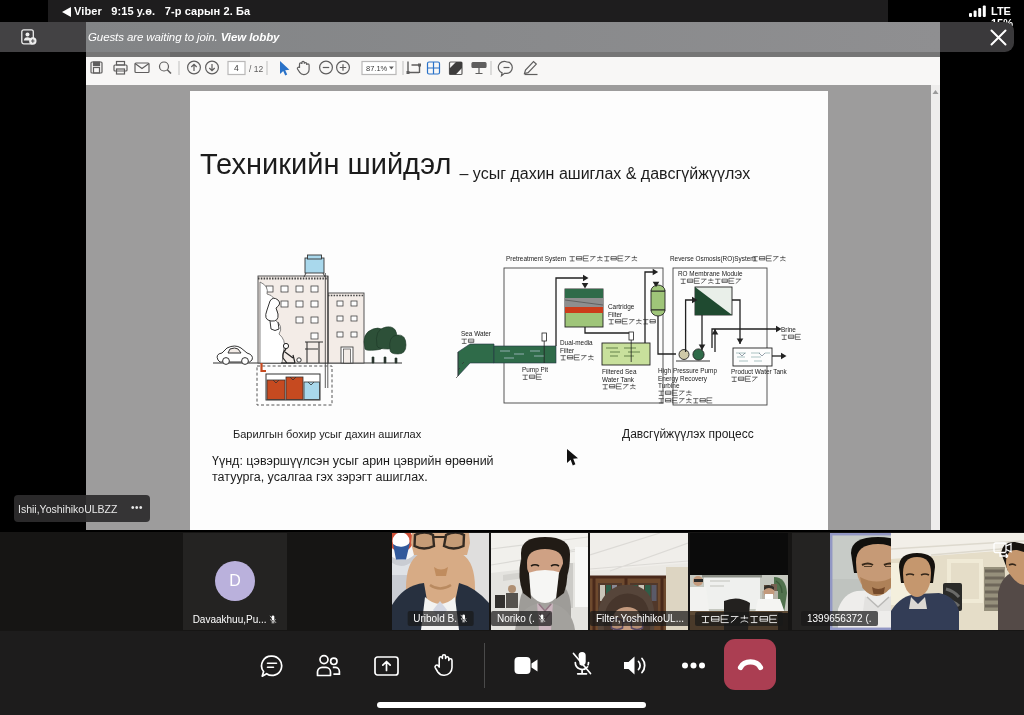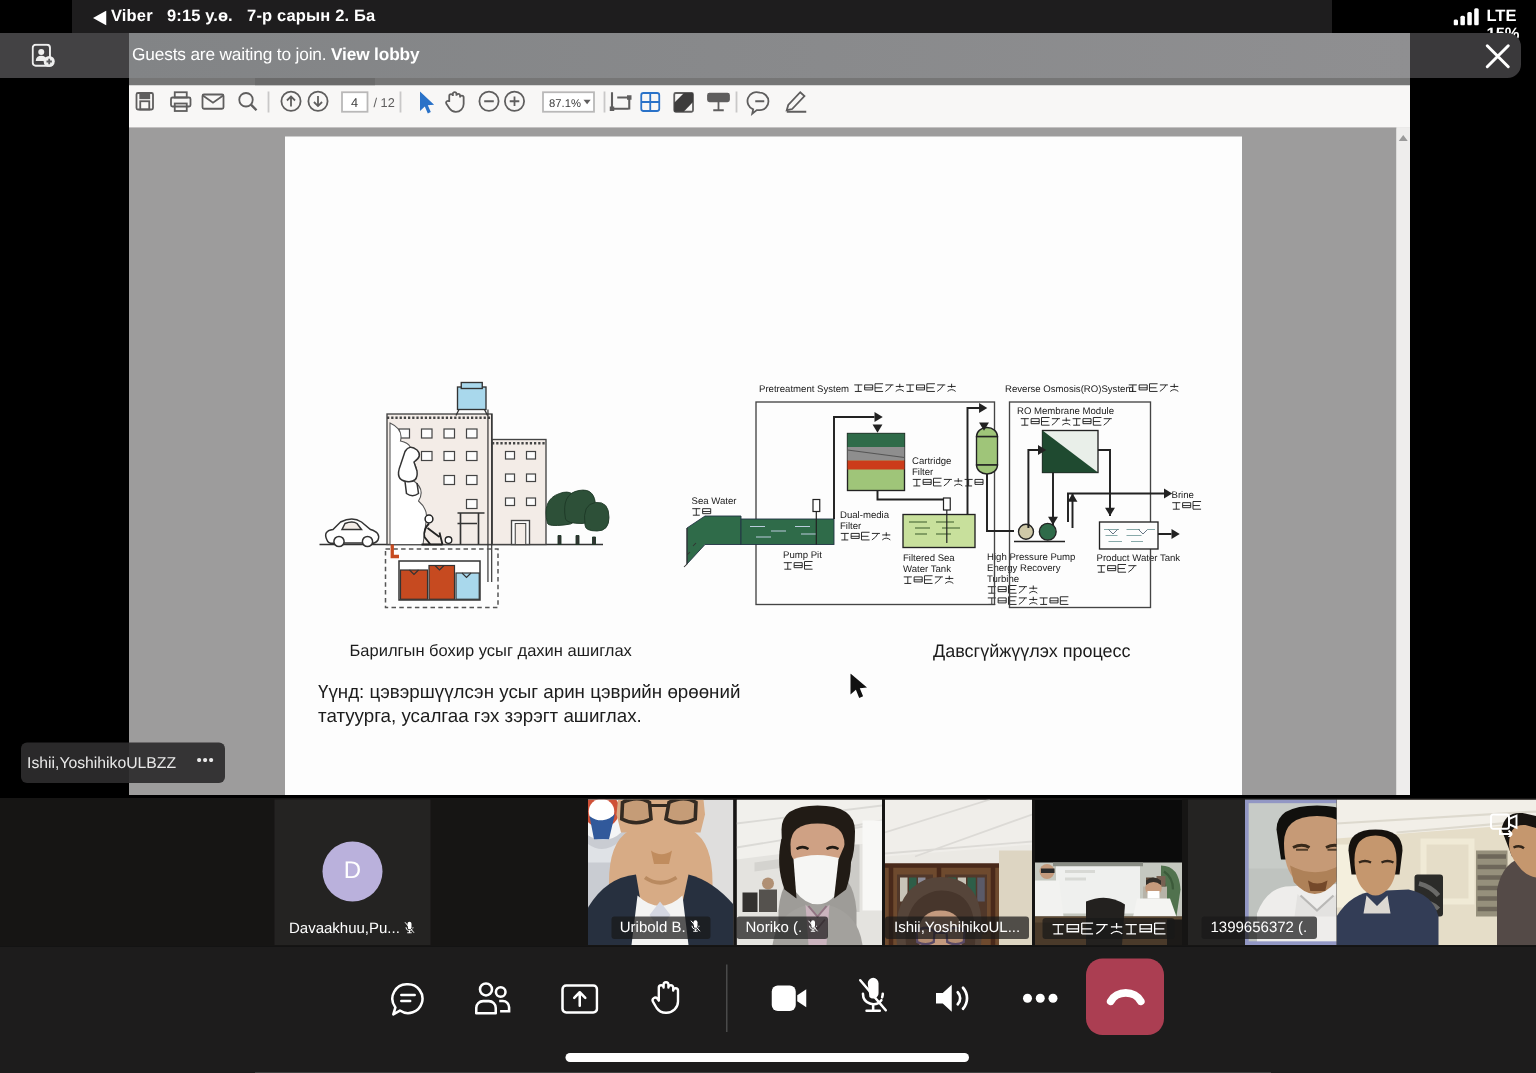--- a/index.html
+++ b/index.html
@@ -9,21 +9,21 @@
   
   #statusbar{left:0;top:0;width:840px;height:22px;background:#1e1d1e;color:#fff;margin-left:48px;}
   #statusbar .left{position:absolute;left:14px;top:4.5px;font-size:11px;font-weight:bold;letter-spacing:.1px;}
   #statusbar .right{position:absolute;top:4.5px;font-size:11.5px;font-weight:bold;}
   
   #banner{left:0;top:22px;width:1024px;height:30px;}
   #banner .seg1{position:absolute;left:0;top:0;width:86px;height:30px;background:#434244;}
   #banner .seg2{position:absolute;left:86px;top:0;width:854px;height:30px;
       background:linear-gradient(to right,#828486,#8f8f91);}
   #banner .seg3{position:absolute;left:940px;top:0;width:74px;height:30px;background:#3a393b;border-radius:0 9px 9px 0;}
-  #banner .txt{position:absolute;left:88px;top:9px;font-size:11.5px;color:#fff;letter-spacing:-0.1px;}
+  #banner .txt{position:absolute;left:88px;top:9px;font-size:11.5px;color:#fff;letter-spacing:-0.1px;font-style:italic;}
   
   #stage{left:0;top:52px;width:1024px;height:480px;background:#000;}
   #win{position:absolute;left:86px;top:0;width:854px;height:478px;background:#f8f7f6;}
   #tabstrip{position:absolute;left:0;top:0;width:854px;height:5px;background:#767676;}
   #toolbar{position:absolute;left:0;top:5px;width:854px;height:28px;background:#f8f7f6;border-bottom:1px solid #d8d8d8;}
   #content{position:absolute;left:0;top:33px;width:845px;height:445px;background:#9d9c9c;}
   #scrollcol{position:absolute;left:845px;top:33px;width:9px;height:445px;background:#eeedec;}
   #page{position:absolute;left:104px;top:39px;width:638px;height:439px;background:#fdfdfd;}
   
   #title{position:absolute;left:10px;top:57px;font-size:29px;color:#1c1c1c;white-space:nowrap;letter-spacing:0;}
@@ -169,20 +169,21 @@
           <text x="280" y="14" font-size="7.5" fill="#3c3c3c" font-family="Liberation Sans">87.1%</text>
         </svg>
       </div>
       <div id="content"></div>
       <div id="scrollcol">
         <svg width="9" height="12" style="position:absolute;top:2px;left:0">
           <path d="M4.5 3 L1.5 7 H7.5 Z" fill="#9a9a9a"></path>
         </svg>
       </div>
       <div id="page">
+        <div id="title">Техникийн шийдэл <span>– усыг дахин ашиглах &amp; давсгүйжүүлэх</span></div>
         <svg class="abs" style="left:20px;top:155px" width="200" height="170" viewBox="0 0 200 170">
 
           <line x1="3" y1="117" x2="192" y2="117" stroke="#333" stroke-width="1"></line>
 
           <rect x="118" y="47" width="36" height="70" fill="#f3ece7" stroke="#444" stroke-width="0.9"></rect>
           <line x1="118" y1="49.5" x2="154" y2="49.5" stroke="#444" stroke-width="1.6" stroke-dasharray="1.5 1.3"></line>
           <g fill="#fdfdfd" stroke="#444" stroke-width="0.8">
             <rect x="127" y="55" width="6" height="5"></rect>
             <rect x="141" y="55" width="6" height="5"></rect>
             <rect x="127" y="70" width="6" height="5"></rect>
@@ -544,21 +545,21 @@
           <rect x="42" y="72" width="5.5" height="16" fill="#c8c4b8"></rect>
           <rect x="48.5" y="72" width="5.5" height="16" fill="#35654e"></rect>
           <rect x="55" y="72" width="5.5" height="16" fill="#8a4a3a"></rect>
         </g>
         <path d="M8 97 q-3-26 10-38 q10-9 24-7 q15 2 20 16 q4 12 2 29 Z" fill="#56453a"></path>
         <path d="M14 97 q-2-20 8-30 q9-8 20-6 q12 2 16 14 q3 10 2 22 Z" fill="#47362c"></path>
         <path d="M22 88 q2-14 15-14 q13 0 15 14 l-1 9 h-28 Z" fill="#c49a7e"></path>
         <path d="M21 88 q6-5 12 0 l-0.5 7 q-5.5 3-11 0 Z M41 88 q6-5 12 0 l-0.5 7 q-5.5 3-11 0 Z" fill="#b58d72" stroke="#5a4a66" stroke-width="1.5"></path>
         <path d="M33 89 h8" stroke="#5a4a66" stroke-width="1.2" fill="none"></path>
       </svg>
-      <div class="pill" style="left:0;">Ishii,YoshihikoUL...</div>
+      <div class="pill" style="left:0;">Filter,YoshihikoUL...</div>
     </div>
     <div class="tile" id="t6" style="left:690px;width:98px;">
       <svg width="98" height="97" viewBox="0 0 98 97">
         <rect width="98" height="97" fill="#0b0b0b"></rect>
         <rect x="0" y="42" width="98" height="55" fill="#c5c8c0"></rect>
         <rect x="14" y="44" width="56" height="32" fill="#eff0ee"></rect>
         <rect x="12" y="42" width="60" height="2.5" fill="#8a8d85"></rect>
         <path d="M20 48 h20 M20 53 h14" stroke="#d8d9d5" stroke-width="2"></path>
         <path d="M84 44 q12 0 13 16 l-3 20 -10-2 Z" fill="#51724e"></path>
         <path d="M86 48 q6 4 6 12 m-8-8 q4 6 3 12" stroke="#3c5a3a" stroke-width="1.5" fill="none"></path>

